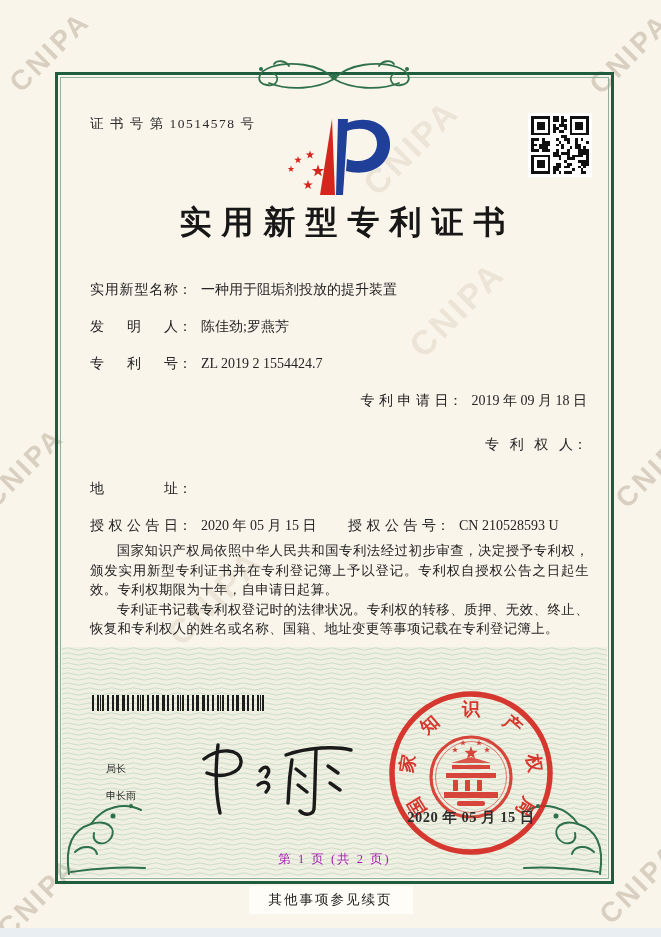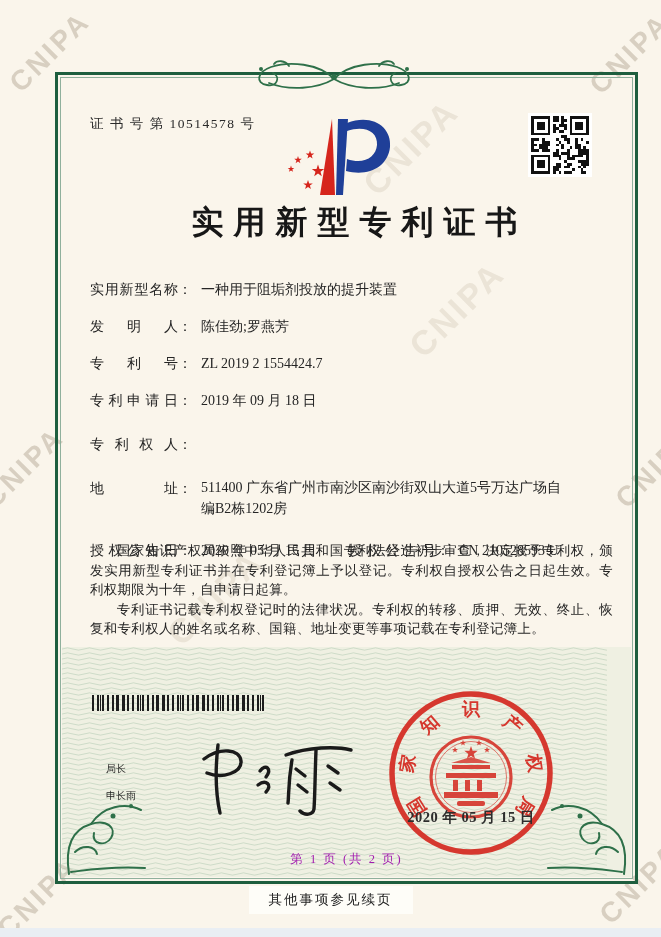--- a/index.html
+++ b/index.html
@@ -9,38 +9,38 @@
   .wm{position:absolute;font-family:"Liberation Sans","DejaVu Sans",sans-serif;
       font-weight:bold;font-size:28px;letter-spacing:3px;color:rgba(150,135,110,.34);
       transform:rotate(-45deg);white-space:nowrap;z-index:0;}
   .w1{left:0px;top:36px;} .w2{left:580px;top:38px;}
   .w3{left:-26px;top:452px;} .w4{left:606px;top:452px;}
   .w5{left:-12px;top:882px;} .w6{left:590px;top:868px;}
   .w7,.w8,.w9{font-size:34px;color:rgba(175,160,135,.20);}
   .w7{left:352px;top:128px;} .w8{left:398px;top:290px;} .w9{left:156px;top:578px;}
   
   .frame{position:absolute;left:55px;top:72px;width:553px;height:806px;
-         border:3px solid #1e5e3e;background:transparent;z-index:1;padding-left:24px;}
+         border:3px solid #1e5e3e;background:transparent;z-index:1;}
   .frame-inner{position:absolute;left:2px;top:2px;right:2px;bottom:2px;
                border:1.5px solid #8fb09c;pointer-events:none;}
   .top-orn{position:absolute;left:171px;top:-18px;z-index:3;}
   
   .cert-no{position:absolute;left:32px;top:40px;font-size:13.5px;letter-spacing:1.5px;color:#2a2a2a;z-index:2;}
   .logo{position:absolute;left:222px;top:28px;z-index:2;}
   .qr{position:absolute;left:470px;top:38px;width:58px;height:58px;background:#fff;padding:3px;z-index:2;}
   .title{position:absolute;left:16px;right:0;top:126px;text-align:center;font-size:32px;
          font-weight:bold;letter-spacing:10px;padding-left:10px;color:#171717;z-index:2;}
   
   .fields{position:absolute;left:32px;right:24px;top:203px;font-size:14px;line-height:23px;z-index:2;}
   .frow{margin-bottom:14px;display:flex;align-items:flex-start;}
   .flabel{display:inline-block;width:88px;text-align:justify;text-align-last:justify;
           flex:0 0 88px;color:#252525;}
   .fcolon{flex:0 0 auto;color:#252525;}
   .fvalue{padding-left:9px;color:#252525;}
-  .gapbig{margin-bottom:21px;}
+  .gapbig{margin-bottom:21px;justify-content:flex-end;}
   .addr .fvalue{max-width:372px;margin-bottom:6px;line-height:21px;}
   .pair1{display:flex;width:252px;flex:0 0 252px;}
   .pair2{display:flex;margin-left:6px;}
   
   .legal{position:absolute;left:32px;right:22px;top:466px;z-index:2;}
   .legal p{margin:0;font-size:13.4px;line-height:19.6px;text-align:justify;
            text-indent:2em;color:#242424;letter-spacing:.4px;}
   
   .band{position:absolute;left:4px;right:4px;top:572px;bottom:4px;z-index:1;
         background:rgba(213,227,206,.28);overflow:hidden;}
@@ -264,21 +264,20 @@
         <span class="fcolon">：</span>
       <span class="fvalue">2019 年 09 月 18 日</span>
     </div>
     <div class="frow gapbig">
       <span class="flabel">专利权人</span>
         <span class="fcolon">：</span>
     </div>
     <div class="frow addr">
       <span class="flabel">地址</span>
         <span class="fcolon">：</span>
-      <span class="fvalue">511400 广东省广州市南沙区南沙街双山大道5号万达广场自编B2栋1202房</span>
     </div>
     <div class="frow">
       <span class="pair1">
         <span class="flabel">授权公告日</span>
           <span class="fcolon">：</span>
         <span class="fvalue">2020 年 05 月 15 日</span>
       </span>
       <span class="pair2">
         <span class="flabel">授权公告号</span>
           <span class="fcolon">：</span>

